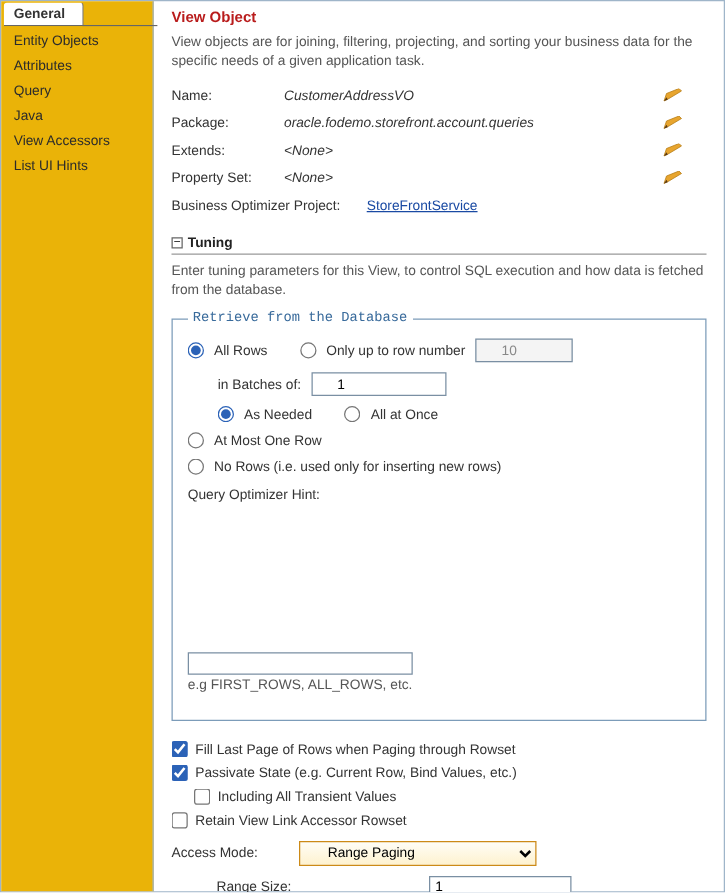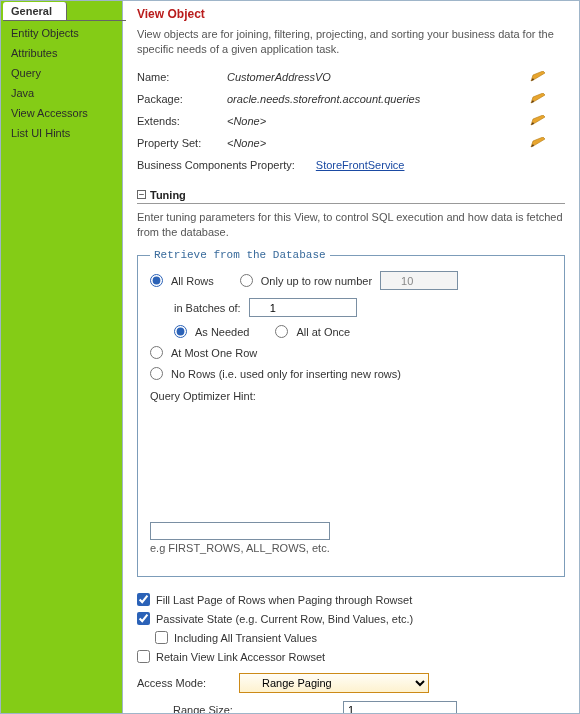--- a/index.html
+++ b/index.html
@@ -14,21 +14,21 @@
   .app {
     display: flex;
     height: 100%;
     border: 1px solid #9fb5c9;
   }
   
   .nav {
     width: 122px;
     flex: 0 0 122px;
     border-right: 1px solid #9fb5c9;
-    background: #84cc16;
+    background: #eab308;
     position: relative;
   }
   .nav-tab {
     position: relative;
     padding: 3px 8px 3px 8px;
     font-weight: bold;
     border-bottom: 1px solid #666;
     background: #fff;
     width: 64px;
     border-right: 1px solid #666;
@@ -238,21 +238,21 @@
         <span class="prop-value">CustomerAddressVO</span>
         <span class="pencil">
           <svg viewBox="0 0 18 12">
               <polygon points="2,10 4,4 14,0 16,2 6,8" fill="#e8a52e" stroke="#b37a12" stroke-width="0.6"></polygon>
               <polygon points="2,10 4,7 5,9" fill="#5a3a16"></polygon>
             </svg>
         </span>
       </div>
       <div class="prop-row">
         <span class="prop-label">Package:</span>
-        <span class="prop-value">oracle.needs.storefront.account.queries</span>
+        <span class="prop-value">oracle.fodemo.storefront.account.queries</span>
         <span class="pencil">
           <svg viewBox="0 0 18 12">
               <polygon points="2,10 4,4 14,0 16,2 6,8" fill="#e8a52e" stroke="#b37a12" stroke-width="0.6"></polygon>
               <polygon points="2,10 4,7 5,9" fill="#5a3a16"></polygon>
             </svg>
         </span>
       </div>
       <div class="prop-row">
         <span class="prop-label">Extends:</span>
         <span class="prop-value">&lt;None&gt;</span>
@@ -269,21 +269,21 @@
         <span class="pencil">
           <svg viewBox="0 0 18 12">
               <polygon points="2,10 4,4 14,0 16,2 6,8" fill="#e8a52e" stroke="#b37a12" stroke-width="0.6"></polygon>
               <polygon points="2,10 4,7 5,9" fill="#5a3a16"></polygon>
             </svg>
         </span>
       </div>
     </div>
 
     <div class="bcp-row">
-      <span class="bcp-label">Business Components Property:</span>
+      <span class="bcp-label">Business Optimizer Project:</span>
       <a class="bcp-link">StoreFrontService</a>
     </div>
 
     <div class="section-head">
       <div class="collapse-box">−</div>
       <span class="section-title">Tuning</span>
     </div>
     <p class="section-desc">Enter tuning parameters for this View, to control SQL execution and how data is fetched from the database.</p>
 
     <fieldset class="retrieve">

